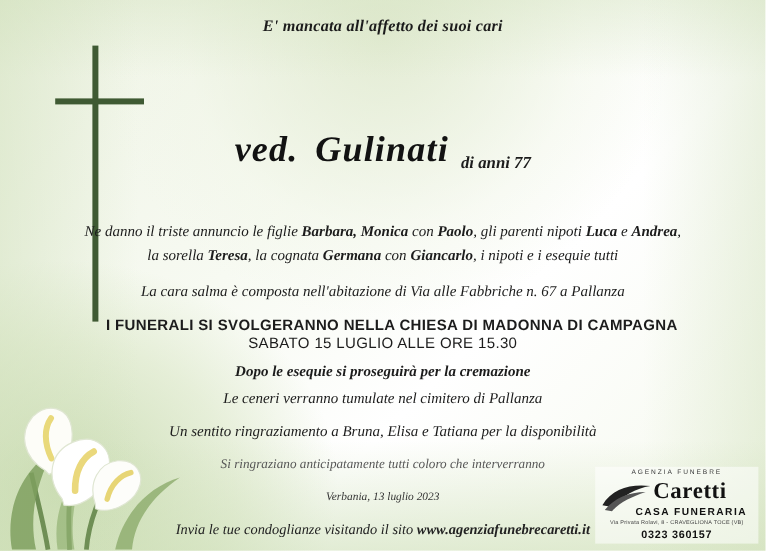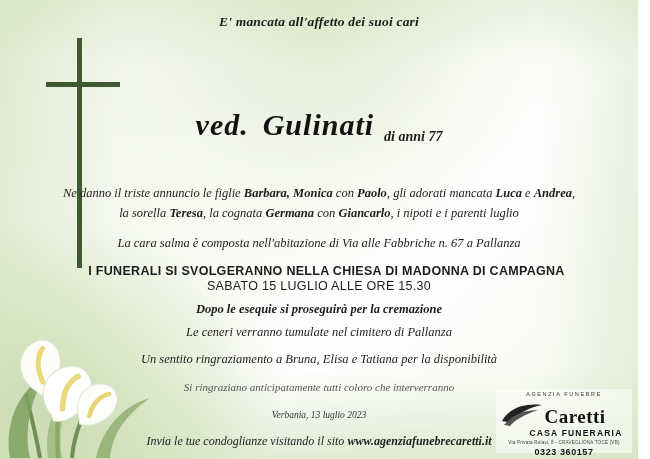--- a/index.html
+++ b/index.html
@@ -219,21 +219,21 @@
     width: 44px;
     height: 26px;
   }
   #logo .brand {
     font-family: "Liberation Serif", serif;
     font-size: 19px;
     font-weight: bold;
     color: #111;
     letter-spacing: .5px;
     line-height: 20px;
-    margin-top: 10px;
+    margin-top: 3px;
     margin-left: 22px;
   }
   #logo .sub {
     font-family: "Liberation Sans", sans-serif;
     font-size: 8.5px;
     font-weight: bold;
     letter-spacing: 1.2px;
     color: #111;
     margin-top: 1px;
     margin-left: 24px;
@@ -267,25 +267,25 @@
   </div>
 
   <div class="line" id="pretext">E' mancata all'affetto dei suoi cari</div>
 
 
   <div id="name2wrap">
     <span id="name2"><span>ved.</span><span class="sp"></span><span>Gulinati</span></span><span id="age">di anni 77</span>
   </div>
 
   <div class="line" id="announce1">
-    <span>Ne danno il triste annuncio le figlie </span><span class="b">Barbara, Monica</span><span> con </span><span class="b">Paolo</span><span>, gli adorati mancata </span><span class="b">Luca</span><span> e </span><span class="b">Andrea</span><span>,</span>
+    <span>Ne danno il triste annuncio le figlie </span><span class="b">Barbara, Monica</span><span> con </span><span class="b">Paolo</span><span>, gli parenti nipoti </span><span class="b">Luca</span><span> e </span><span class="b">Andrea</span><span>,</span>
   </div>
 
   <div class="line" id="announce2">
-    <span>la sorella </span><span class="b">Teresa</span><span>, la cognata </span><span class="b">Germana</span><span> con </span><span class="b">Giancarlo</span><span>, i nipoti e i parenti luglio</span>
+    <span>la sorella </span><span class="b">Teresa</span><span>, la cognata </span><span class="b">Germana</span><span> con </span><span class="b">Giancarlo</span><span>, i nipoti e i esequie tutti</span>
   </div>
 
   <div class="line" id="salma">La cara salma è composta nell'abitazione di Via alle Fabbriche n. 67 a Pallanza</div>
 
   <div class="line" id="funerali1">I FUNERALI SI SVOLGERANNO NELLA CHIESA DI MADONNA DI CAMPAGNA</div>
   <div class="line" id="funerali2">SABATO 15 LUGLIO ALLE ORE 15.30</div>
 
   <div class="line" id="cremazione">Dopo le esequie si proseguirà per la cremazione</div>
   <div class="line" id="ceneri">Le ceneri verranno tumulate nel cimitero di Pallanza</div>
   <div class="line" id="ringraziamento">Un sentito ringraziamento a Bruna, Elisa e Tatiana per la disponibilità</div>

